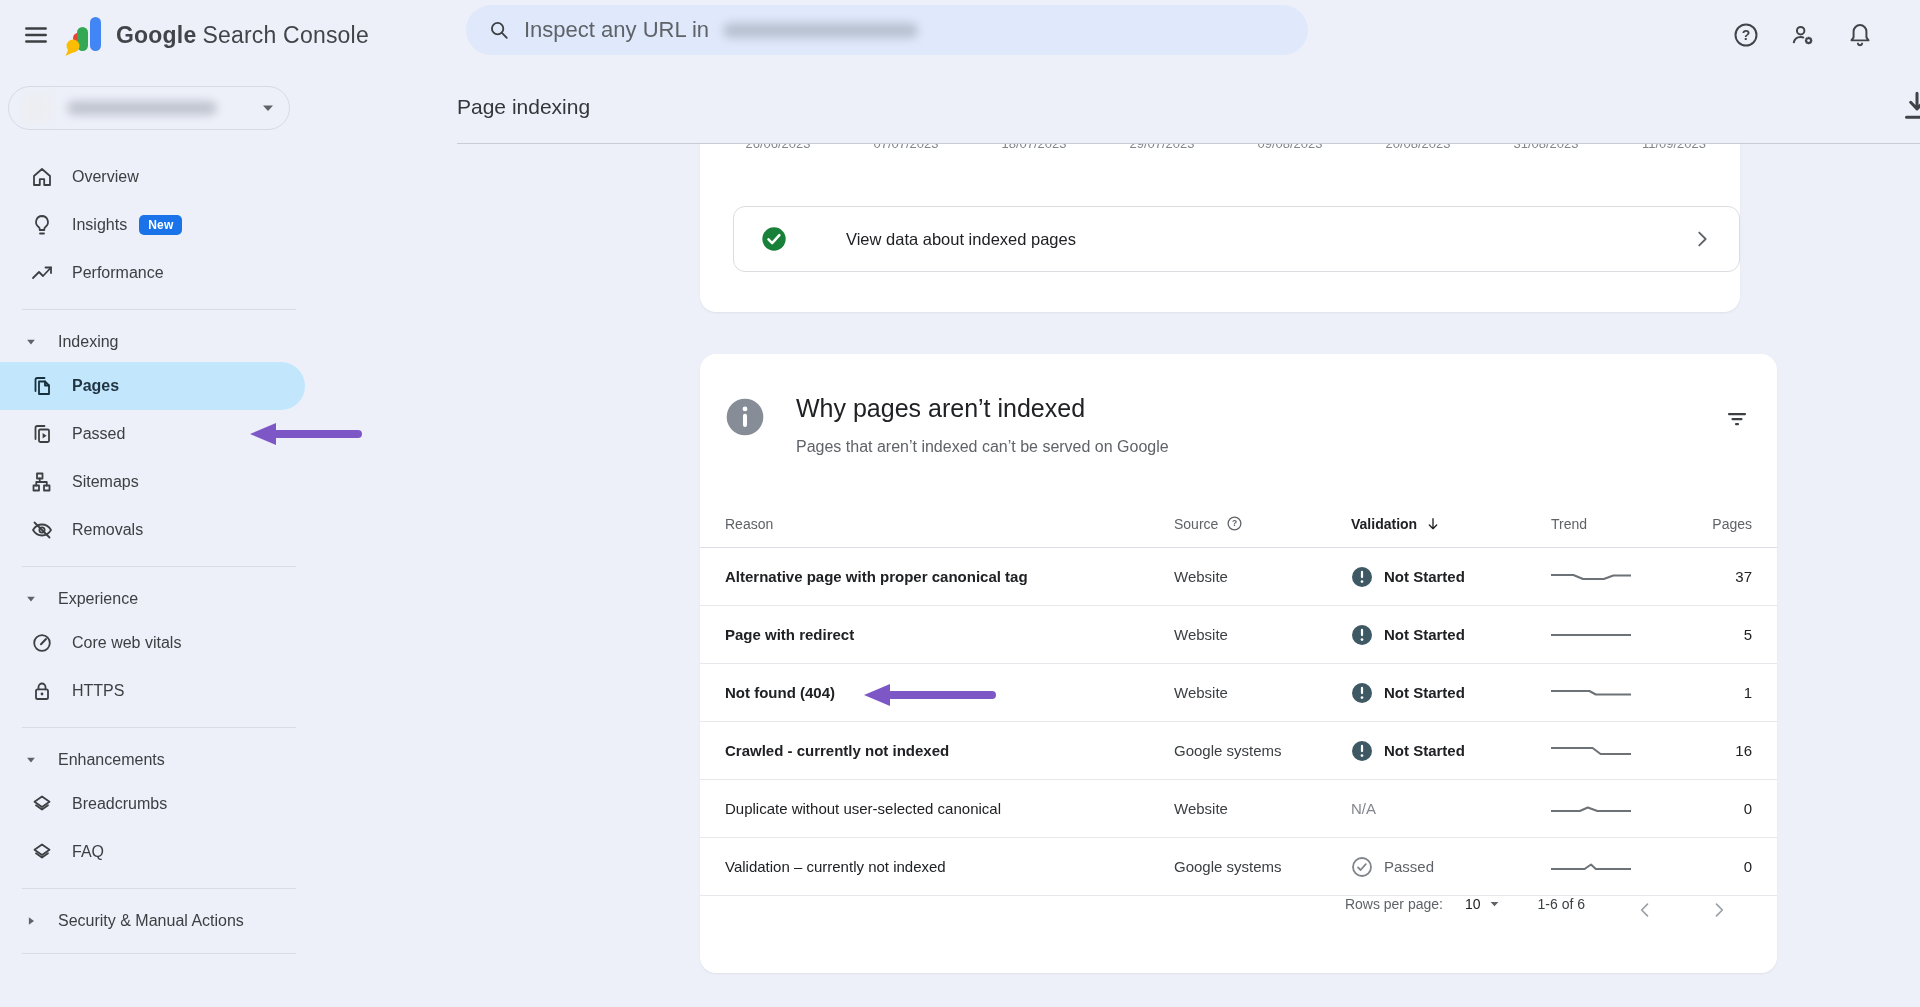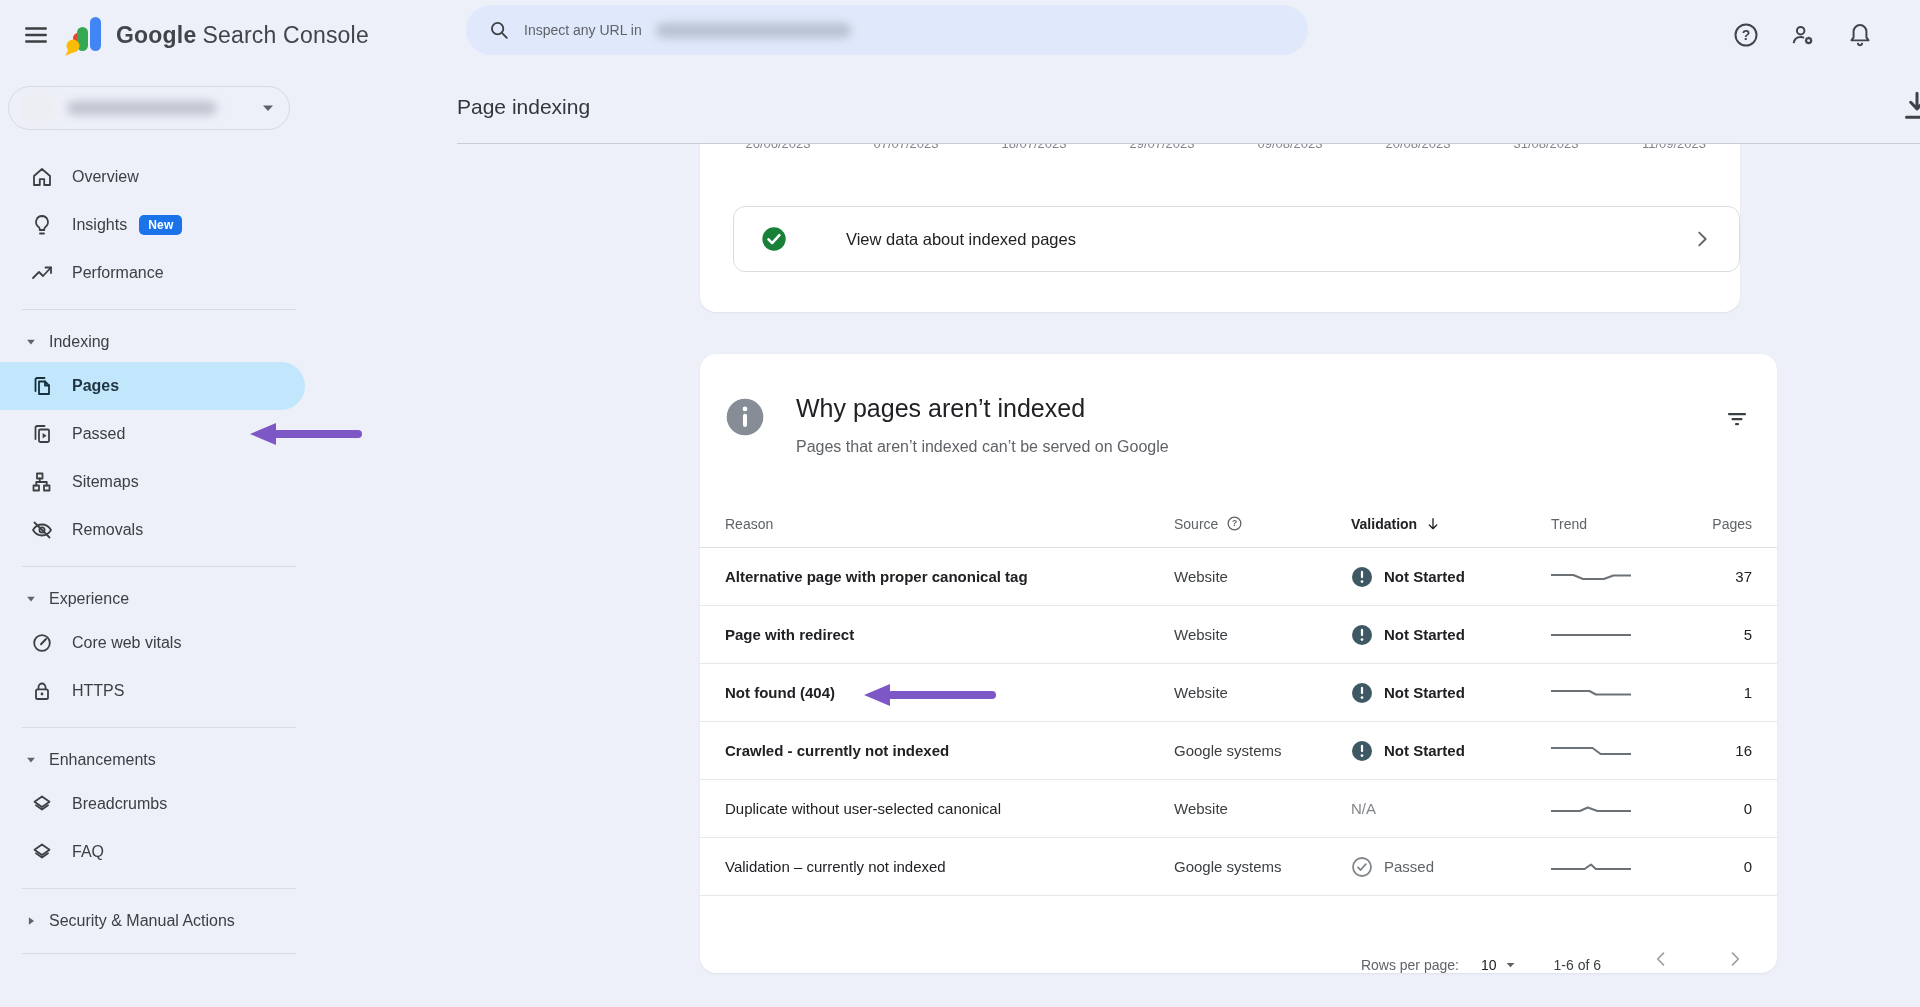--- a/index.html
+++ b/index.html
@@ -17,42 +17,42 @@
   
   .topbar{position:absolute;top:0;left:0;width:1920px;height:70px;}
   .hamburger{position:absolute;left:16px;top:15px;width:40px;height:40px;border:none;background:transparent;
              display:flex;align-items:center;justify-content:center;color:#3c4043;cursor:pointer;}
   .logo{position:absolute;left:62px;top:12px;height:46px;display:flex;align-items:center;gap:10px;}
   .logo-text{font-size:23px;color:#40454a;letter-spacing:.2px;}
   .logo-text .g1{font-weight:600;}
   .logo-text .g2{font-weight:400;margin-left:6px;}
   .searchbar{position:absolute;left:466px;top:5px;width:842px;height:50px;background:var(--searchbg);
              border-radius:26px;display:flex;align-items:center;padding:0 22px;gap:14px;}
-  .searchbar .stext{font-size:14px;color:#5f6368;}
+  .searchbar .stext{font-size:22px;color:#5f6368;}
   .redacted{display:inline-block;background:#98a0ad;opacity:.55;filter:blur(5px);border-radius:7px;}
   .topbar-actions{position:absolute;left:1724px;top:13px;display:flex;gap:13px;}
   .icon-btn{width:44px;height:44px;border:none;background:transparent;display:flex;align-items:center;
             justify-content:center;color:#40454a;cursor:pointer;}
 
   
   .sidebar{position:absolute;top:70px;left:0;width:372px;bottom:0;}
   .prop-selector{position:absolute;left:8px;top:16px;width:282px;height:44px;border:1.5px solid #d6dae2;
                  border-radius:24px;display:flex;align-items:center;padding:0 14px;cursor:pointer;}
   .prop-avatar{width:30px;height:30px;border-radius:6px;background:#eceef2;filter:blur(3px);}
   .prop-name{width:150px;height:14px;margin-left:14px;}
   .prop-caret{margin-left:auto;color:#5f6368;}
   #sidebar-list{position:absolute;top:83px;left:0;width:312px;}
   .sb-item{height:48px;display:flex;align-items:center;padding-left:30px;cursor:pointer;position:relative;color:#3c4043;}
   .sb-item.selected{background:var(--selbg);border-radius:0 100px 100px 0;width:305px;color:#17303c;}
   .sb-item.selected .sb-label{font-weight:600;color:#1f3340;}
   .sb-icon{width:24px;height:24px;margin-right:18px;flex:none;}
   .sb-label{font-size:16px;}
   .new-badge{margin-left:12px;background:var(--accent);color:#fff;font-size:12px;font-weight:600;
              padding:3px 9px;border-radius:5px;letter-spacing:.2px;}
-  .sb-section{height:40px;display:flex;align-items:center;padding-left:25px;gap:12px;cursor:pointer;color:#3c4043;}
+  .sb-section{height:40px;display:flex;align-items:center;padding-left:25px;gap:21px;cursor:pointer;color:#3c4043;}
   .sb-sec-label{font-size:16px;}
   .sb-tri{color:#5f6368;width:12px;height:12px;}
   .sb-divider{height:25px;position:relative;}
   .sb-divider .line{position:absolute;top:12px;left:22px;width:274px;border-top:1px solid #d8dbe3;}
 
   
   .main{position:absolute;left:372px;top:70px;right:0;bottom:0;}
   .page-title{position:absolute;left:85px;top:25px;font-size:21px;font-weight:400;color:#33373b;}
   .header-divider{position:absolute;left:85px;right:0;top:73px;border-top:1px solid #c9ccd6;}
   .export-icon{position:absolute;left:1527px;top:18px;width:36px;height:36px;color:#3f4347;cursor:pointer;}
@@ -85,22 +85,22 @@
   .cell-reason.bold{font-weight:600;}
   .cell-source{font-size:15px;color:#3c4043;}
   .cell-validation{display:flex;align-items:center;gap:11px;}
   .vlabel{font-size:15px;}
   .vlabel.strong{font-weight:600;color:#202124;}
   .vlabel.na{color:#82878d;}
   .vlabel.passed{color:#5f6368;}
   .cell-pages{font-size:15px;color:#202124;}
   .sparkline{width:80px;height:22px;color:#6d7277;}
 
-  .tfooter{position:absolute;left:0;right:0;bottom:0;height:77px;display:flex;align-items:flex-end;
-           justify-content:flex-end;padding-right:28px;border-top:0;}
+  .tfooter{position:absolute;left:0;right:0;bottom:0;height:77px;display:flex;align-items:flex-start;
+           justify-content:flex-end;padding-right:44px;border-top:0;}
   .tf-label{font-size:14px;color:#5f6368;}
   .tf-size{display:flex;align-items:center;gap:8px;margin-left:22px;cursor:pointer;}
   .tf-size-val{font-size:14px;color:#202124;}
   .tf-range{font-size:14px;color:#3c4043;margin-left:38px;}
   .pg-btn{border:none;background:transparent;color:#9aa0a6;margin-left:46px;cursor:pointer;
           width:28px;height:28px;display:flex;align-items:center;justify-content:center;}
 
   .annotation-arrow{position:absolute;pointer-events:none;}
 </style>
 </head>

